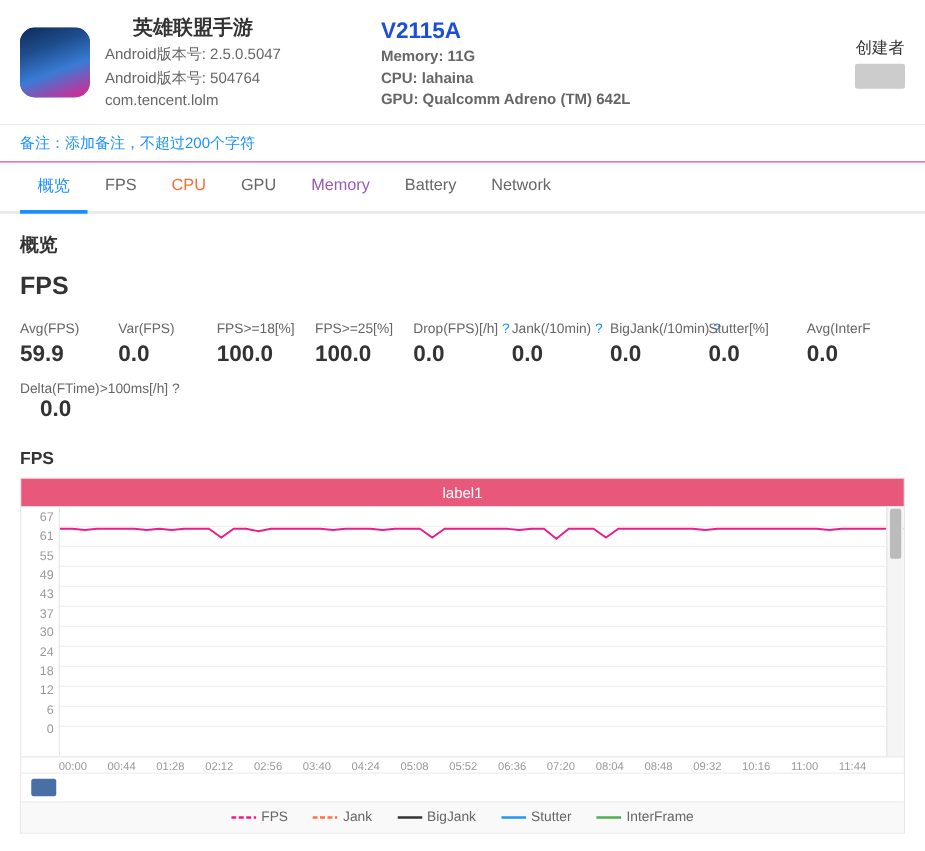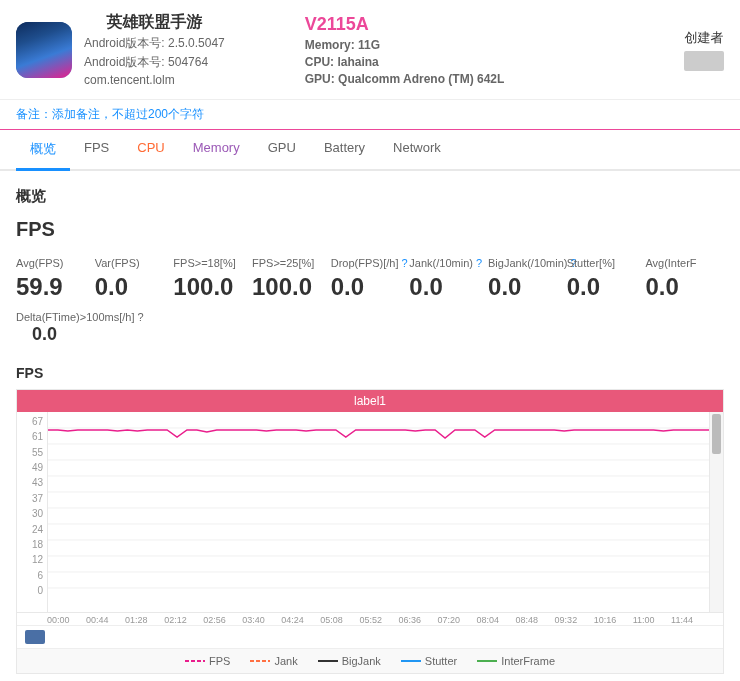--- a/index.html
+++ b/index.html
@@ -6,21 +6,21 @@
     body { font-family: Arial, sans-serif; background: #fff; width: 740px; font-size: 13px; color: #333; }
 
     
     .header { display: flex; align-items: center; padding: 12px 16px; border-bottom: 1px solid #eee; }
     .app-icon { width: 56px; height: 56px; border-radius: 12px; background: linear-gradient(135deg, #1a3a6b 0%, #2a5298 40%, #4a90d9 70%, #7ec8e3 100%); overflow: hidden; display: flex; align-items: center; justify-content: center; flex-shrink: 0; }
     .app-icon-inner { width: 100%; height: 100%; background: linear-gradient(160deg, #0d2b5c 0%, #1e4d8c 30%, #3a7bd5 60%, #e91e8c 100%); position: relative; }
     .app-info { margin-left: 12px; }
     .app-name { font-size: 16px; font-weight: bold; color: #333; text-align: center; }
     .app-detail { font-size: 12px; color: #666; margin-top: 2px; }
     .device-info { margin-left: 80px; }
-    .device-model { font-size: 18px; font-weight: bold; color: #ec4899; }
+    .device-model { font-size: 18px; font-weight: bold; color: #1d4ed8; }
     .device-detail { font-size: 12px; color: #666; margin-top: 3px; font-weight: bold; }
     .creator-section { margin-left: auto; text-align: center; }
     .creator-label { font-size: 13px; color: #333; }
     .creator-avatar { width: 40px; height: 20px; background: #ccc; border-radius: 2px; margin-top: 4px; }
 
     
     .note-bar { padding: 6px 16px; font-size: 12px; color: #999; border-bottom: 1px solid #ec4899; }
     .note-bar span { color: #1890ff; cursor: pointer; }
 
     
@@ -33,21 +33,21 @@
     
     .content { padding: 16px; }
     .section-title { font-size: 15px; font-weight: bold; color: #333; margin-bottom: 12px; }
     .fps-section { margin-top: 8px; }
     .fps-title { font-size: 20px; font-weight: bold; color: #333; margin-bottom: 16px; }
 
     
     .metrics-row { display: flex; align-items: center; gap: 0; margin-bottom: 8px; overflow: hidden; }
     .metric-item { flex: 1; min-width: 0; }
     .metric-label { font-size: 11px; color: #666; margin-bottom: 4px; white-space: nowrap; }
-    .metric-value { font-size: 24px; font-weight: bold; color: #333; }
+    .metric-value { font-size: 18px; font-weight: bold; color: #333; }
     .metric-label .help { color: #1890ff; cursor: pointer; font-size: 11px; }
 
     .delta-section { margin-top: 8px; }
     .delta-label { font-size: 11px; color: #666; margin-bottom: 4px; margin-top: 43px; }
     .delta-value { font-size: 18px; font-weight: bold; color: #333; margin-left: 16px; }
 
     
     .chart-section { margin-top: 20px; }
     .chart-title { font-size: 14px; font-weight: bold; color: #333; margin-bottom: 8px; }
     .chart-container { position: relative; border: 1px solid #e8e8e8; background: #fff; }
@@ -100,22 +100,22 @@
 </div>
 
 <div class="note-bar">
   <span>备注：</span><span style="color:#1890ff;cursor:pointer;">添加备注，不超过200个字符</span>
 </div>
 
 <div class="tabs">
   <div class="tab active">概览</div>
   <div class="tab">FPS</div>
   <div class="tab cpu">CPU</div>
+  <div class="tab">GPU</div>
   <div class="tab memory">Memory</div>
-  <div class="tab">GPU</div>
   <div class="tab">Battery</div>
   <div class="tab">Network</div>
 </div>
 
 <div class="content">
   <div class="section-title">概览</div>
 
   <div class="fps-section">
     <div class="fps-title">FPS</div>
 

